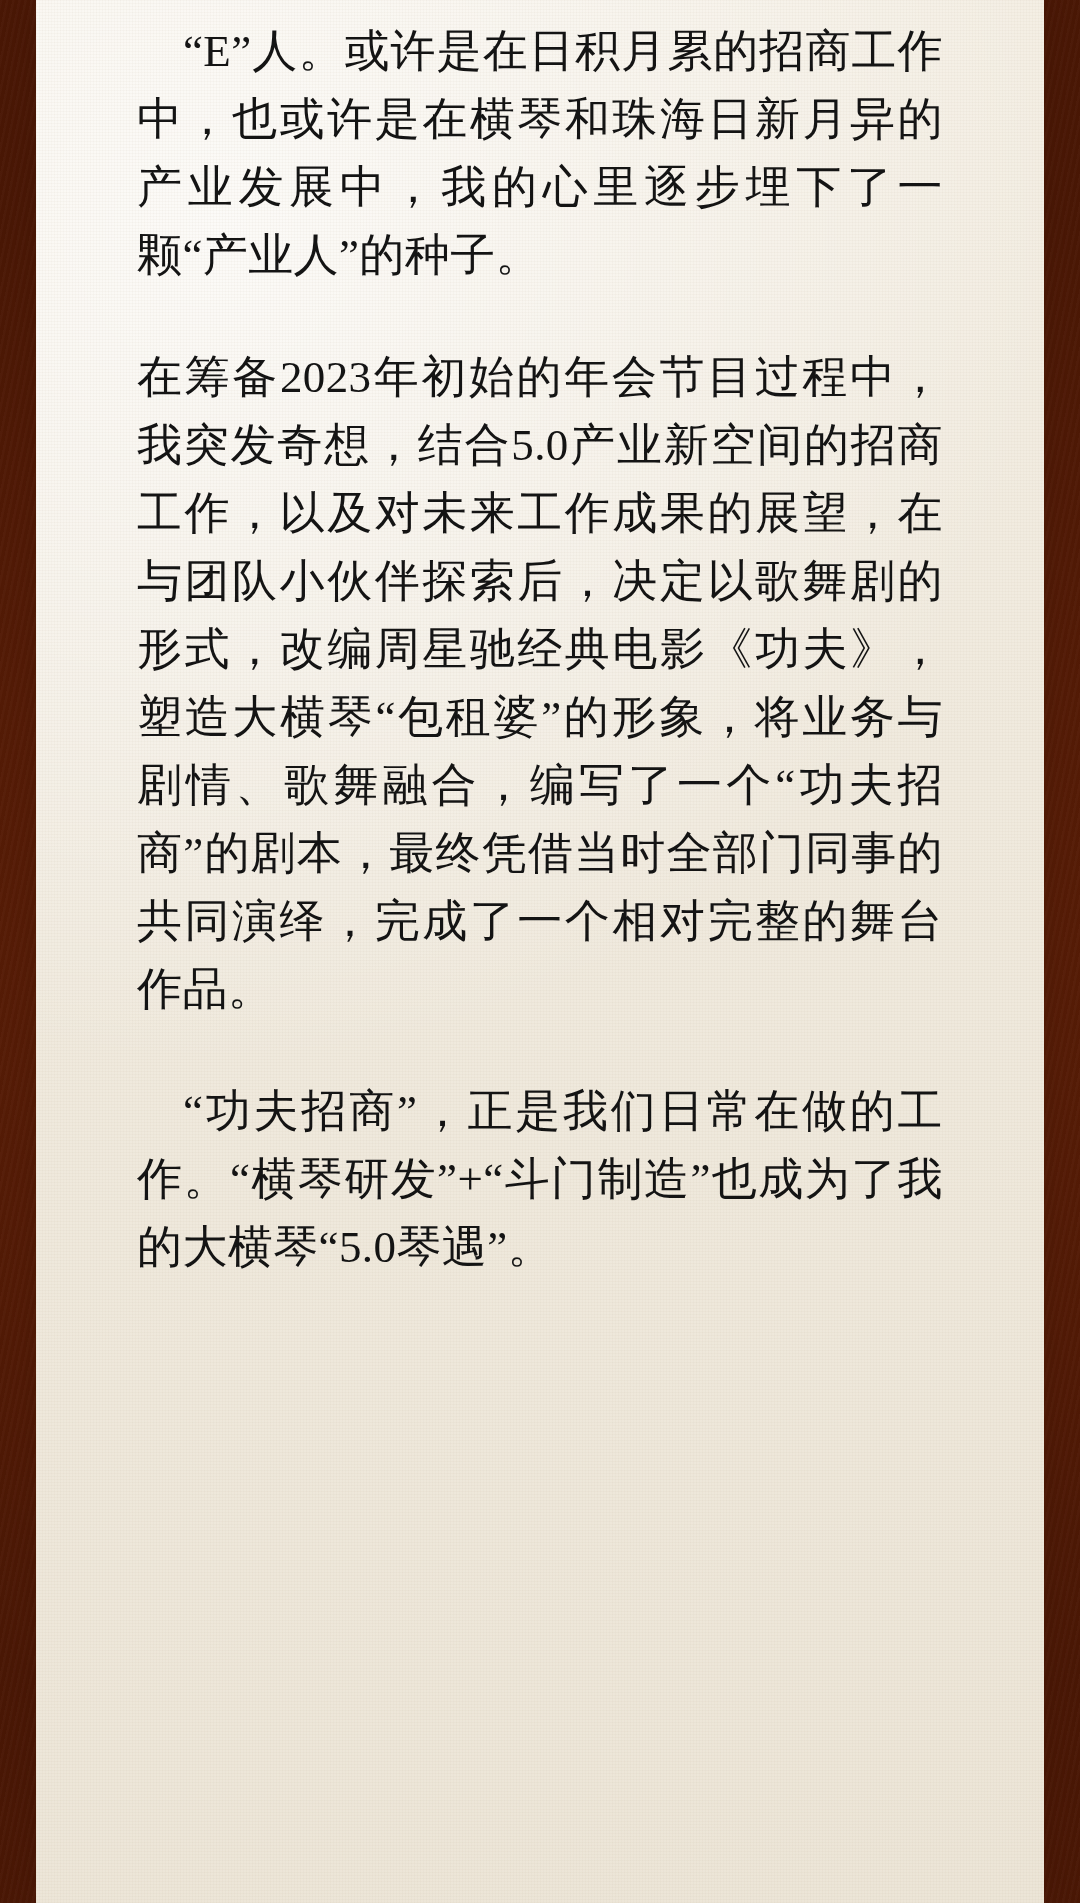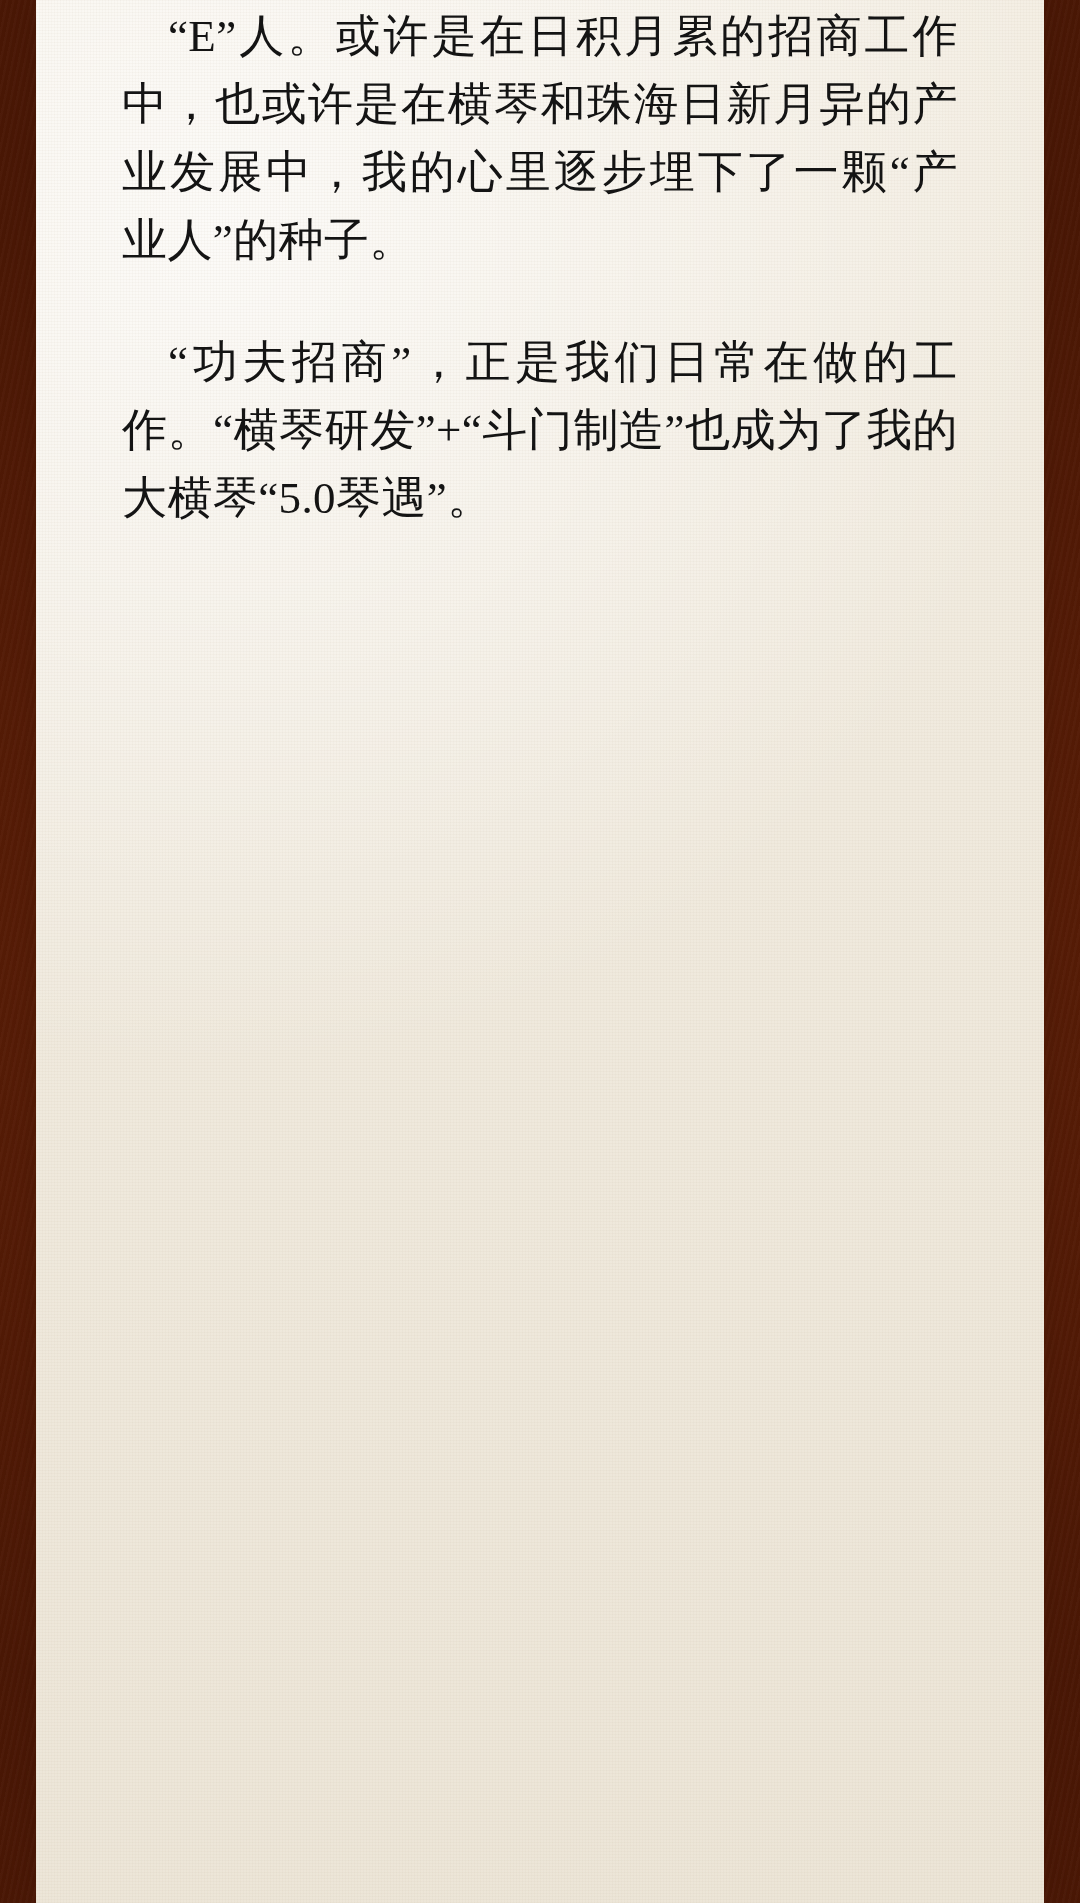--- a/index.html
+++ b/index.html
@@ -62,21 +62,21 @@
   }
 
   .content {
     position: relative;
     padding: 0 86px;
     box-sizing: border-box;
     width: 100%;
   }
 
   p.para {
-    margin: 0;
+    margin: 15px;
     color: #141414;
     font-size: 45px;
     line-height: 68px;
     letter-spacing: 0.4px;
     text-align: justify;
     text-justify: inter-ideograph;
     font-weight: 400;
   }
   p.para + p.para {
     margin-top: 54px;
@@ -89,16 +89,17 @@
   }
 </style>
 </head>
 <body>
 
 <div class="backdrop"></div>
 
 <div class="paper">
   <div class="content">
     <p class="para indent first">“E”人。或许是在日积月累的招商工作中，也或许是在横琴和珠海日新月异的产业发展中，我的心里逐步埋下了一颗“产业人”的种子。</p>
+    <p class="para">在筹备2023年初始的年会节目过程中，我突发奇想，结合5.0产业新空间的招商工作，以及对未来工作成果的展望，在与团队小伙伴探索后，决定以歌舞剧的形式，改编周星驰经典电影《功夫》，塑造大横琴“包租婆”的形象，将业务与剧情、歌舞融合，编写了一个“功夫招商”的剧本，最终凭借当时全部门同事的共同演绎，完成了一个相对完整的舞台作品。</p>
     <p class="para indent">“功夫招商”，正是我们日常在做的工作。“横琴研发”+“斗门制造”也成为了我的大横琴“5.0琴遇”。</p>
 
   </div>
 </div>
 
 </body></html>

